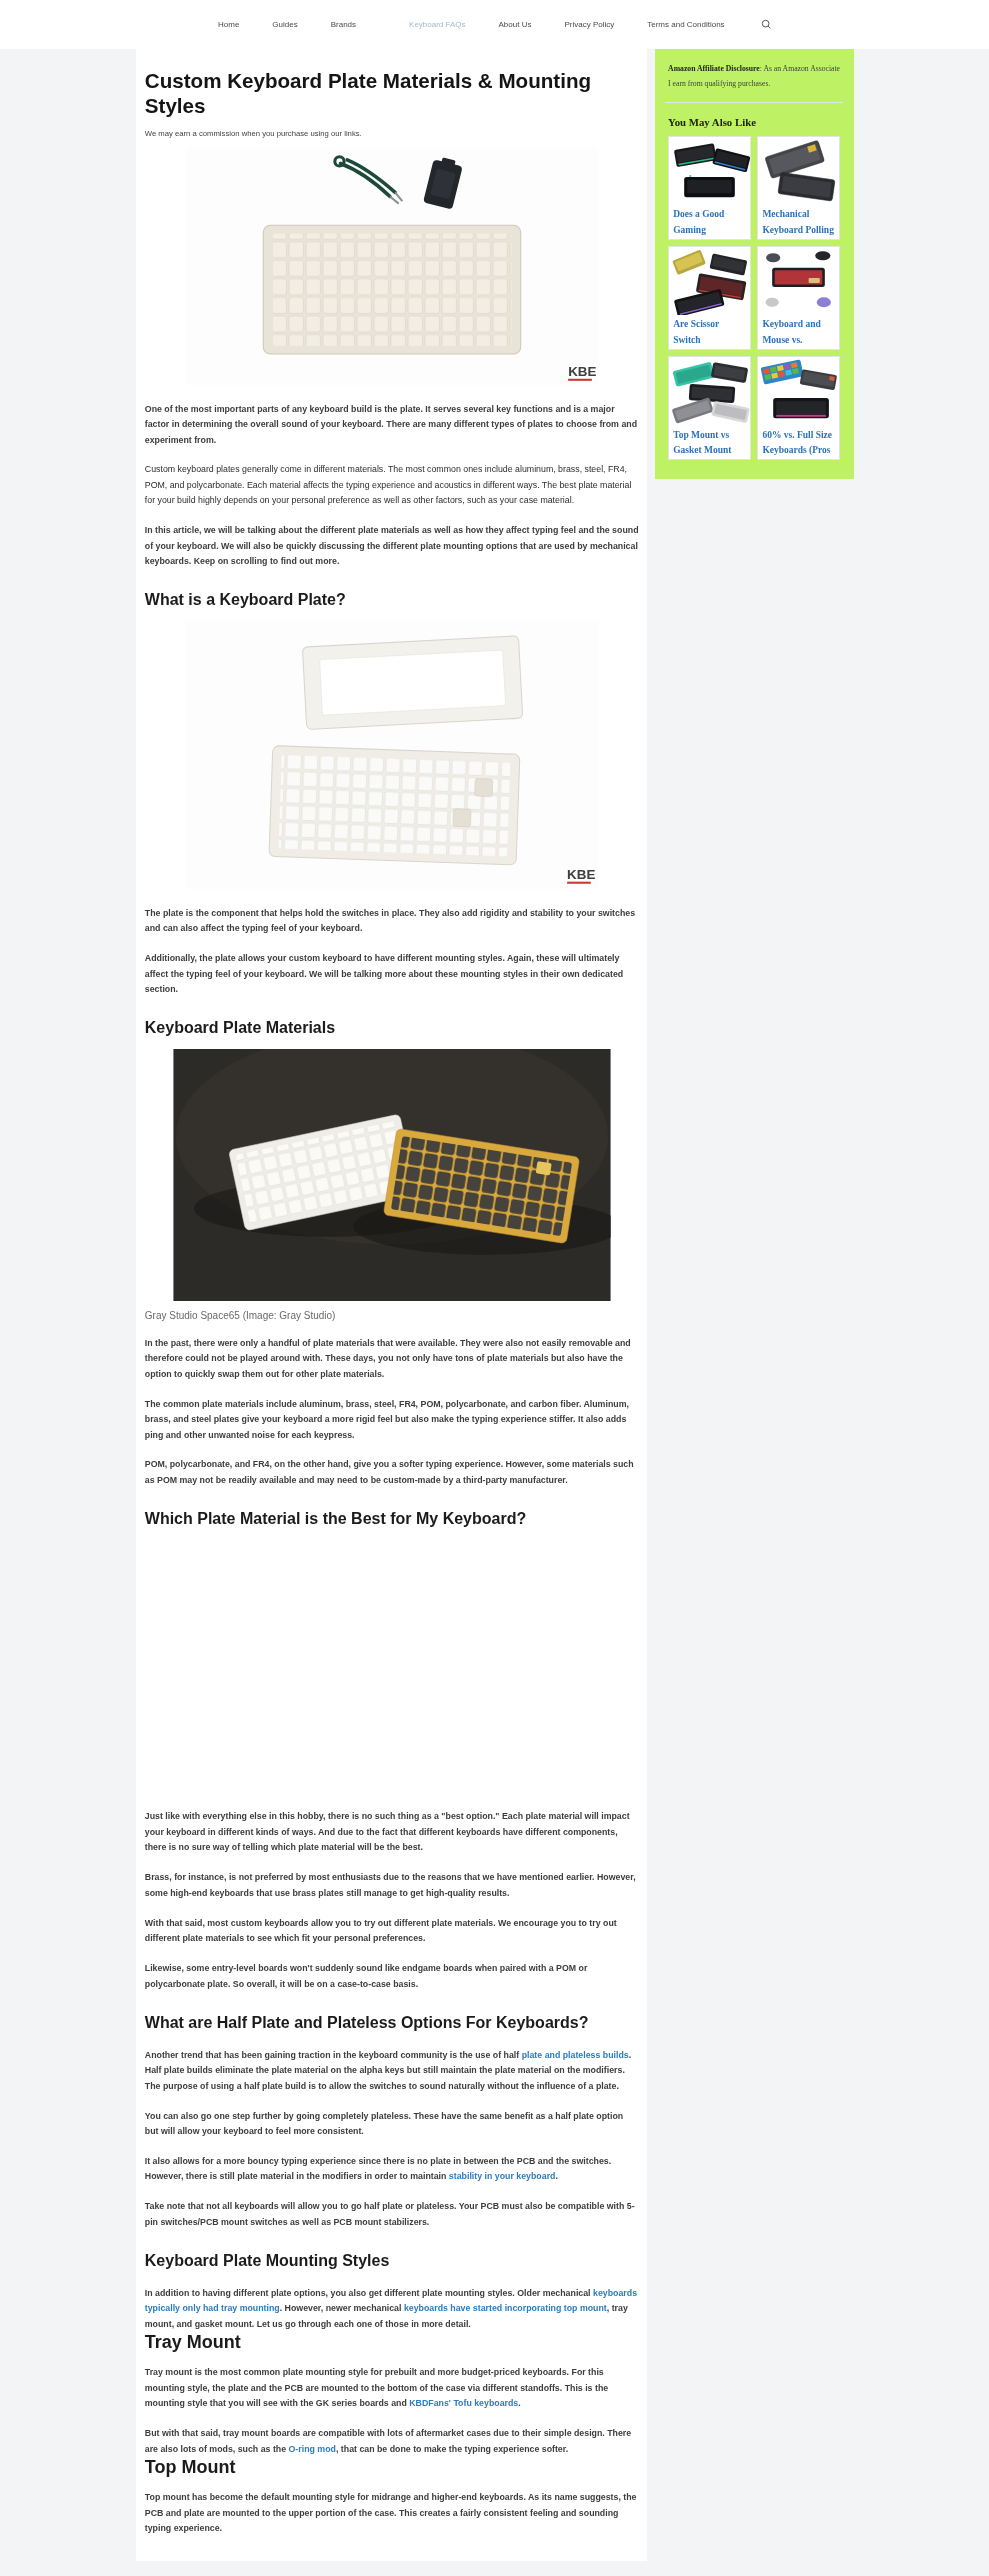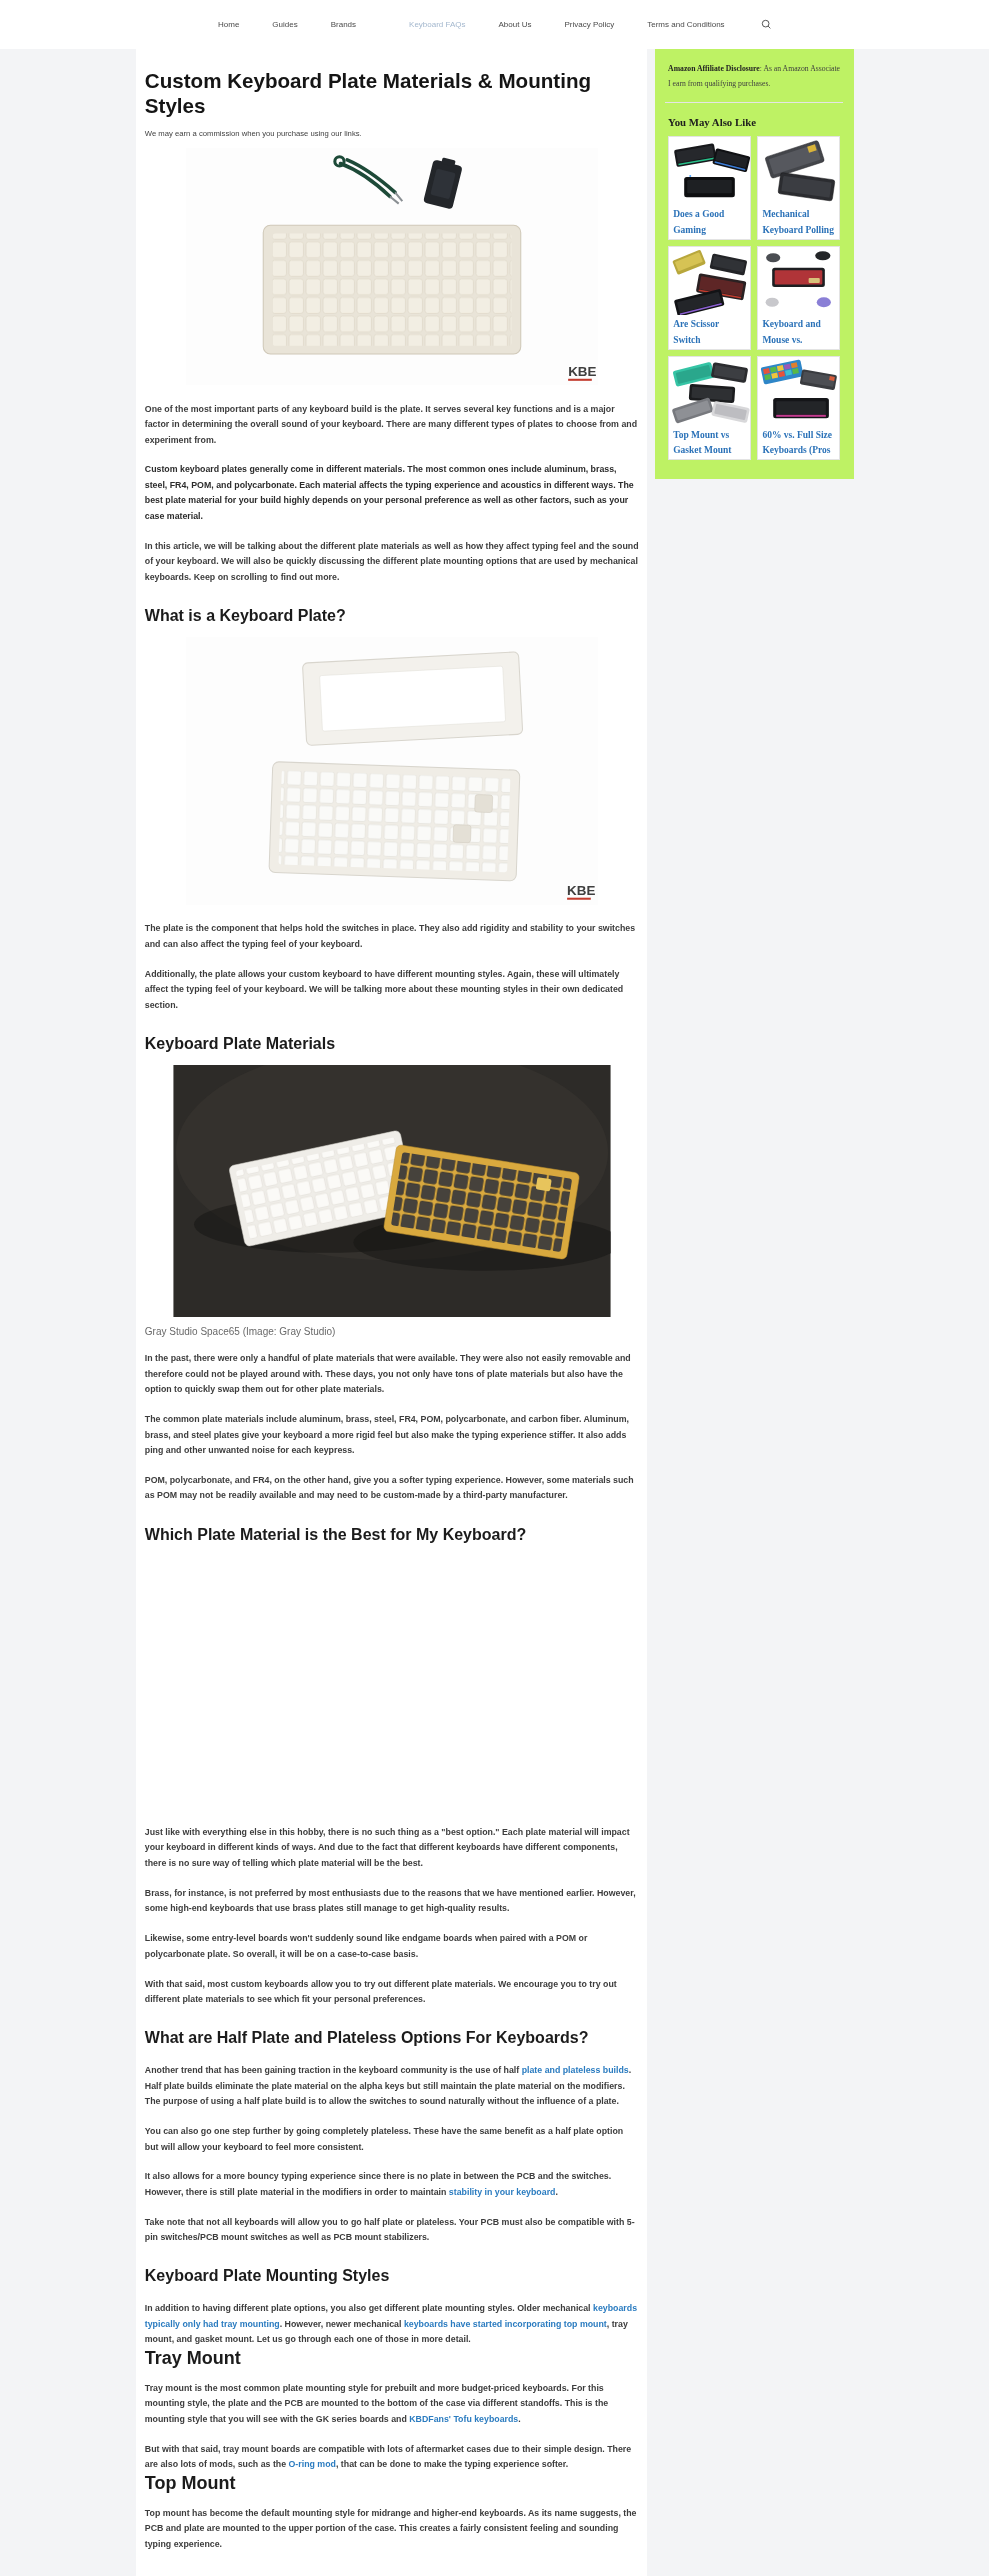--- a/index.html
+++ b/index.html
@@ -28,21 +28,21 @@
   }
   .sidebar {
     width:199px; background:#bef264; padding:13.4px 13.4px 18.5px 13.4px;font-family:Liberation Serif, serif;
   }
   
   h1.post-title { font-size:20.6px; line-height:25px; font-weight:600; color:#151515; margin:3.1px 0 11.3px 0; }
   .affiliate-note { font-size:7.7px; color:#3f3f3f; margin:0 0 4.1px 0; }
   h2.sec { font-size:16px; line-height:20.6px; font-weight:600; color:#1b1b1b; margin:20.6px 0 2.1px 0; }
   h3.sub { font-size:18px; line-height:15.5px; font-weight:600; color:#1b1b1b; margin:3px 0 0 0; }
   .p { font-size:8.8px; line-height:15.5px; margin:14.4px 0 0 0; color:#3d3d3d;font-weight:bold; }
-  .p.bold { font-weight:700; color:#2c2c2c; }
+  .p.bold { font-weight:400; color:#2c2c2c; }
   .lnk { color:#2b7cc0; text-decoration:none; cursor:pointer; }
   figure { margin:10.3px 0 0 0; text-align:center; }
   figcaption { text-align:left; font-size:10px; color:#696969; margin-top:7.2px; }
   .embed-gap { height:252px; margin:13.4px 0 0 0; background:#ffffff; }
   .fig-inner { display:inline-block; }
   
   .sb-disc { font-size:7.7px; line-height:14.4px; color:#3f3f3f; margin:0 0 10.3px 0; }
   .sb-disc strong { color:#222; }
   .sb-divider { border-top:0.5px solid #e5e5e5; margin:0 -3.1px 13.4px -3.1px; }
   .sb-heading { font-size:10.8px; font-weight:700; color:#1d1d1d; margin:0 0 8.2px 0; }
@@ -171,22 +171,22 @@
     <p class="p">In the past, there were only a handful of plate materials that were available. They were also not easily removable and therefore could not be played around with. These days, you not only have tons of plate materials but also have the option to quickly swap them out for other plate materials.</p>
     <p class="p">The common plate materials include aluminum, brass, steel, FR4, POM, polycarbonate, and carbon fiber. Aluminum, brass, and steel plates give your keyboard a more rigid feel but also make the typing experience stiffer. It also adds ping and other unwanted noise for each keypress.</p>
     <p class="p">POM, polycarbonate, and FR4, on the other hand, give you a softer typing experience. However, some materials such as POM may not be readily available and may need to be custom-made by a third-party manufacturer.</p>
 
     <h2 class="sec">Which Plate Material is the Best for My Keyboard?</h2>
 
     <div class="embed-gap"></div>
 
     <p class="p">Just like with everything else in this hobby, there is no such thing as a "best option." Each plate material will impact your keyboard in different kinds of ways. And due to the fact that different keyboards have different components, there is no sure way of telling which plate material will be the best.</p>
     <p class="p">Brass, for instance, is not preferred by most enthusiasts due to the reasons that we have mentioned earlier. However, some high-end keyboards that use brass plates still manage to get high-quality results.</p>
+    <p class="p">With that said, most custom keyboards allow you to try out different plate materials. We encourage you to try out different plate materials to see which fit your personal preferences.</p>
     <p class="p">Likewise, some entry-level boards won't suddenly sound like endgame boards when paired with a POM or polycarbonate plate. So overall, it will be on a case-to-case basis.</p>
-    <p class="p">With that said, most custom keyboards allow you to try out different plate materials. We encourage you to try out different plate materials to see which fit your personal preferences.</p>
 
     <h2 class="sec">What are Half Plate and Plateless Options For Keyboards?</h2>
 
     <p class="p"><span>Another trend that has been gaining traction in the keyboard community is the use of half </span><a class="lnk">plate and plateless builds</a><span>. Half plate builds eliminate the plate material on the alpha keys but still maintain the plate material on the modifiers. The purpose of using a half plate build is to allow the switches to sound naturally without the influence of a plate.</span></p>
     <p class="p">You can also go one step further by going completely plateless. These have the same benefit as a half plate option but will allow your keyboard to feel more consistent.</p>
     <p class="p"><span>It also allows for a more bouncy typing experience since there is no plate in between the PCB and the switches. However, there is still plate material in the modifiers in order to maintain </span><a class="lnk">stability in your keyboard</a><span>.</span></p>
     <p class="p">Take note that not all keyboards will allow you to go half plate or plateless. Your PCB must also be compatible with 5-pin switches/PCB mount switches as well as PCB mount stabilizers.</p>
 
     <h2 class="sec">Keyboard Plate Mounting Styles</h2>
 

